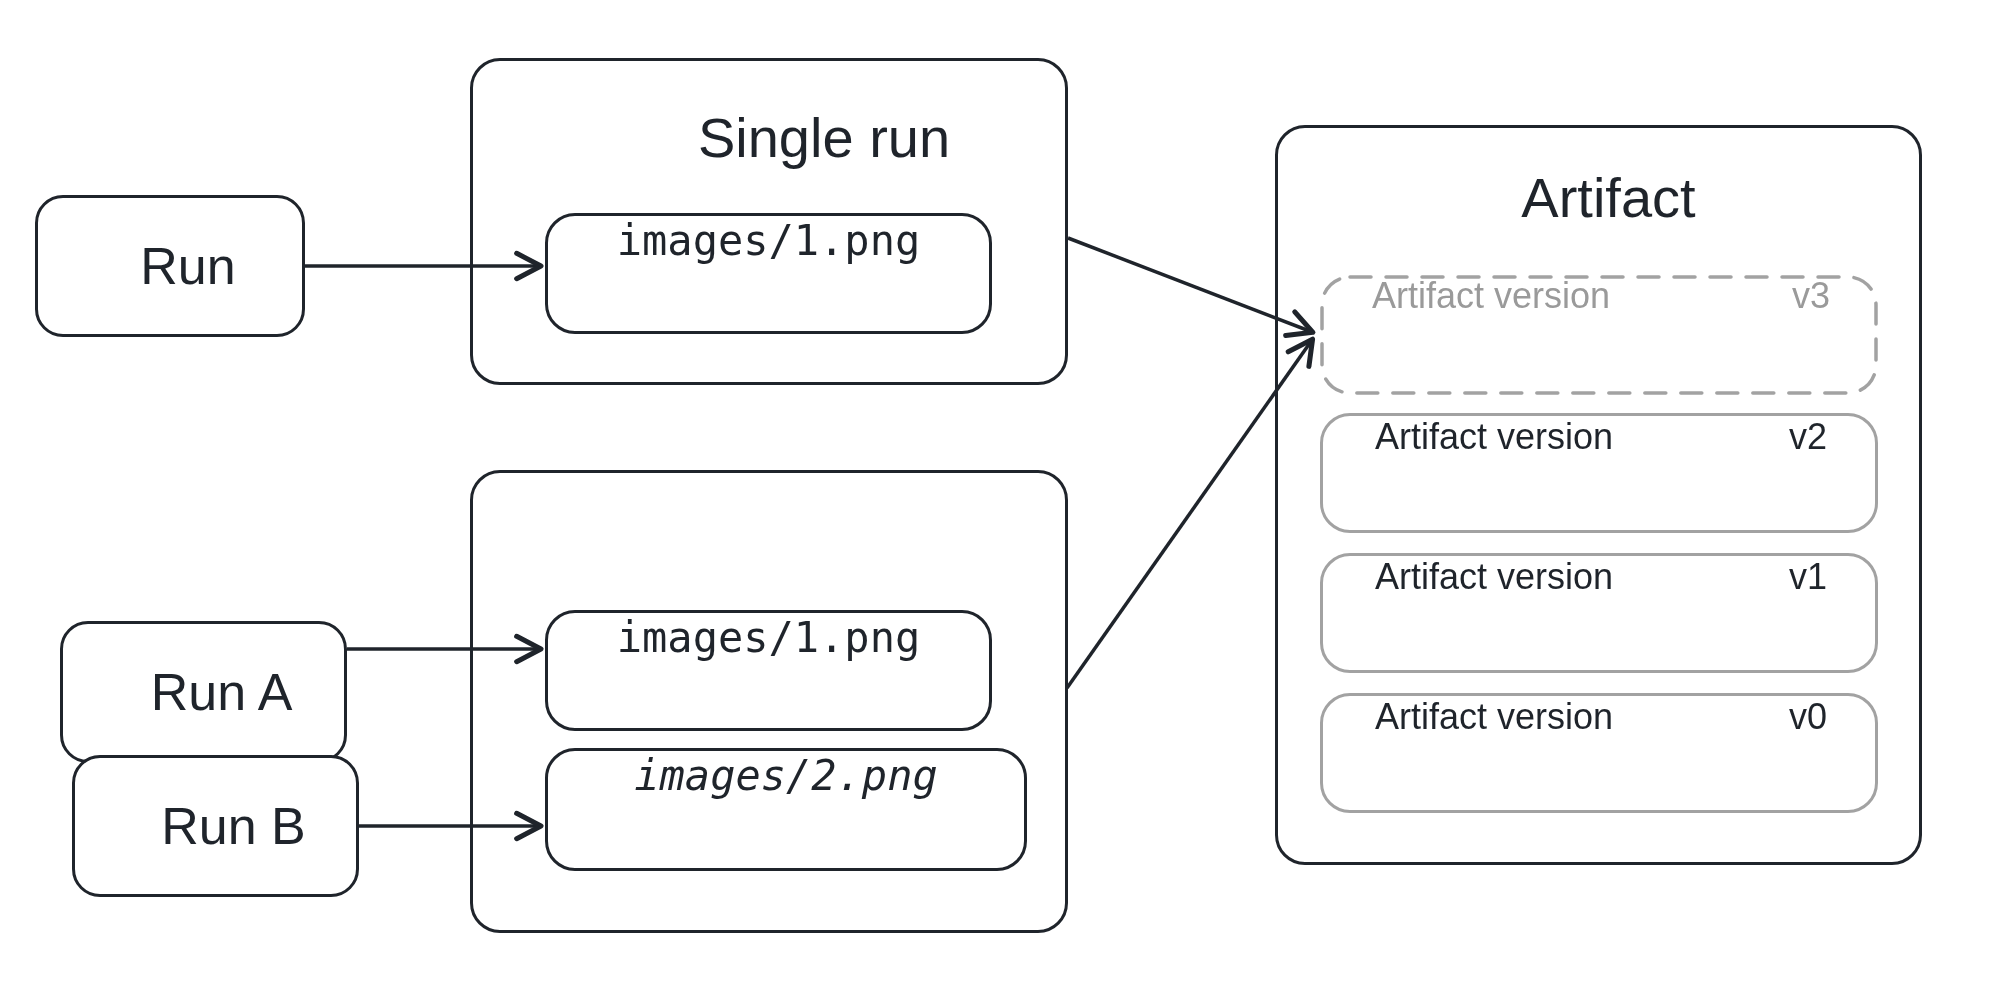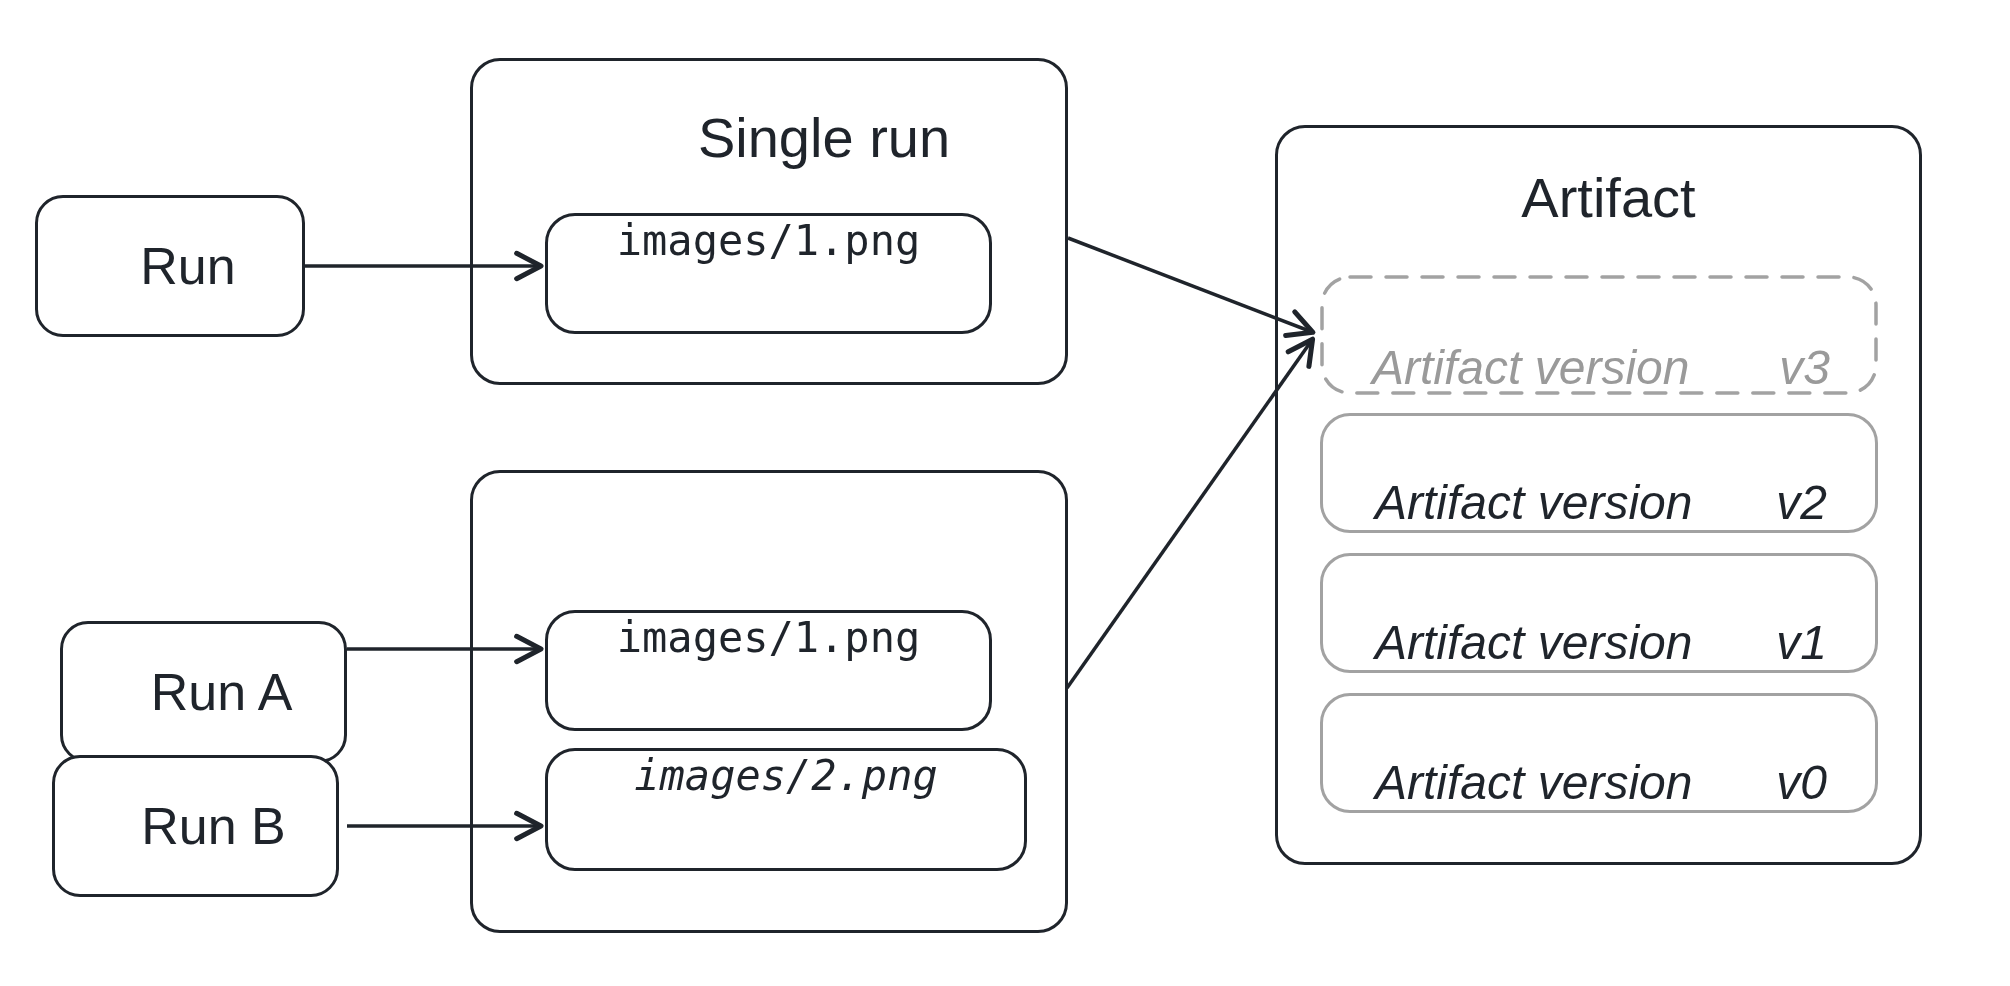--- a/index.html
+++ b/index.html
@@ -42,37 +42,36 @@
     display: flex; justify-content: center;
     font-family: "DejaVu Sans Mono", monospace;
     font-size: 42px;
     letter-spacing: 0px;
   }
   .version-box {
     left: 1320px; width: 558px; height: 120px;
     border: 3px solid #a2a2a2;
     border-radius: 30px;
     background: #ffffff;
-    display: flex; align-items: flex-end; justify-content: space-between;
+    display: flex; align-items: flex-start; justify-content: space-between;
     padding: 0 48px 0 52px;
-    font-size: 48px;
+    font-size: 36px;
     color: #1f242b;
-    font-style: italic;
   }
   .version-box.pending {
     border: none;          
     background: transparent;
     color: #9a9a9a;
   }
   .version-box .vtag { white-space: nowrap; }
 
   
   #run-box   { left: 35px;  top: 195px; width: 270px; height: 142px; }
   #run-a-box { left: 60px;  top: 576px; width: 287px; height: 142px; margin-top: 45px; }
-  #run-b-box { left: 52px;  top: 755px; width: 287px; height: 142px; }
+  #run-b-box { left: 72px;  top: 755px; width: 287px; height: 142px; }
 
   #single-group   { left: 470px; top: 58px;  width: 598px; height: 327px; }
   #single-title   { left: 470px; top: 104px; width: 708px; }
   #single-file-1  { left: 545px; top: 213px; width: 447px; height: 121px; }
 
   #dist-group  { left: 470px; top: 470px; width: 598px; height: 463px; }
   #dist-title  { left: 470px; top: 516px; width: 598px; }
   #dist-file-1 { left: 545px; top: 610px; width: 447px; height: 121px; }
   #dist-file-2 { left: 545px; top: 748px; width: 482px; height: 123px; font-style: italic; }
 

